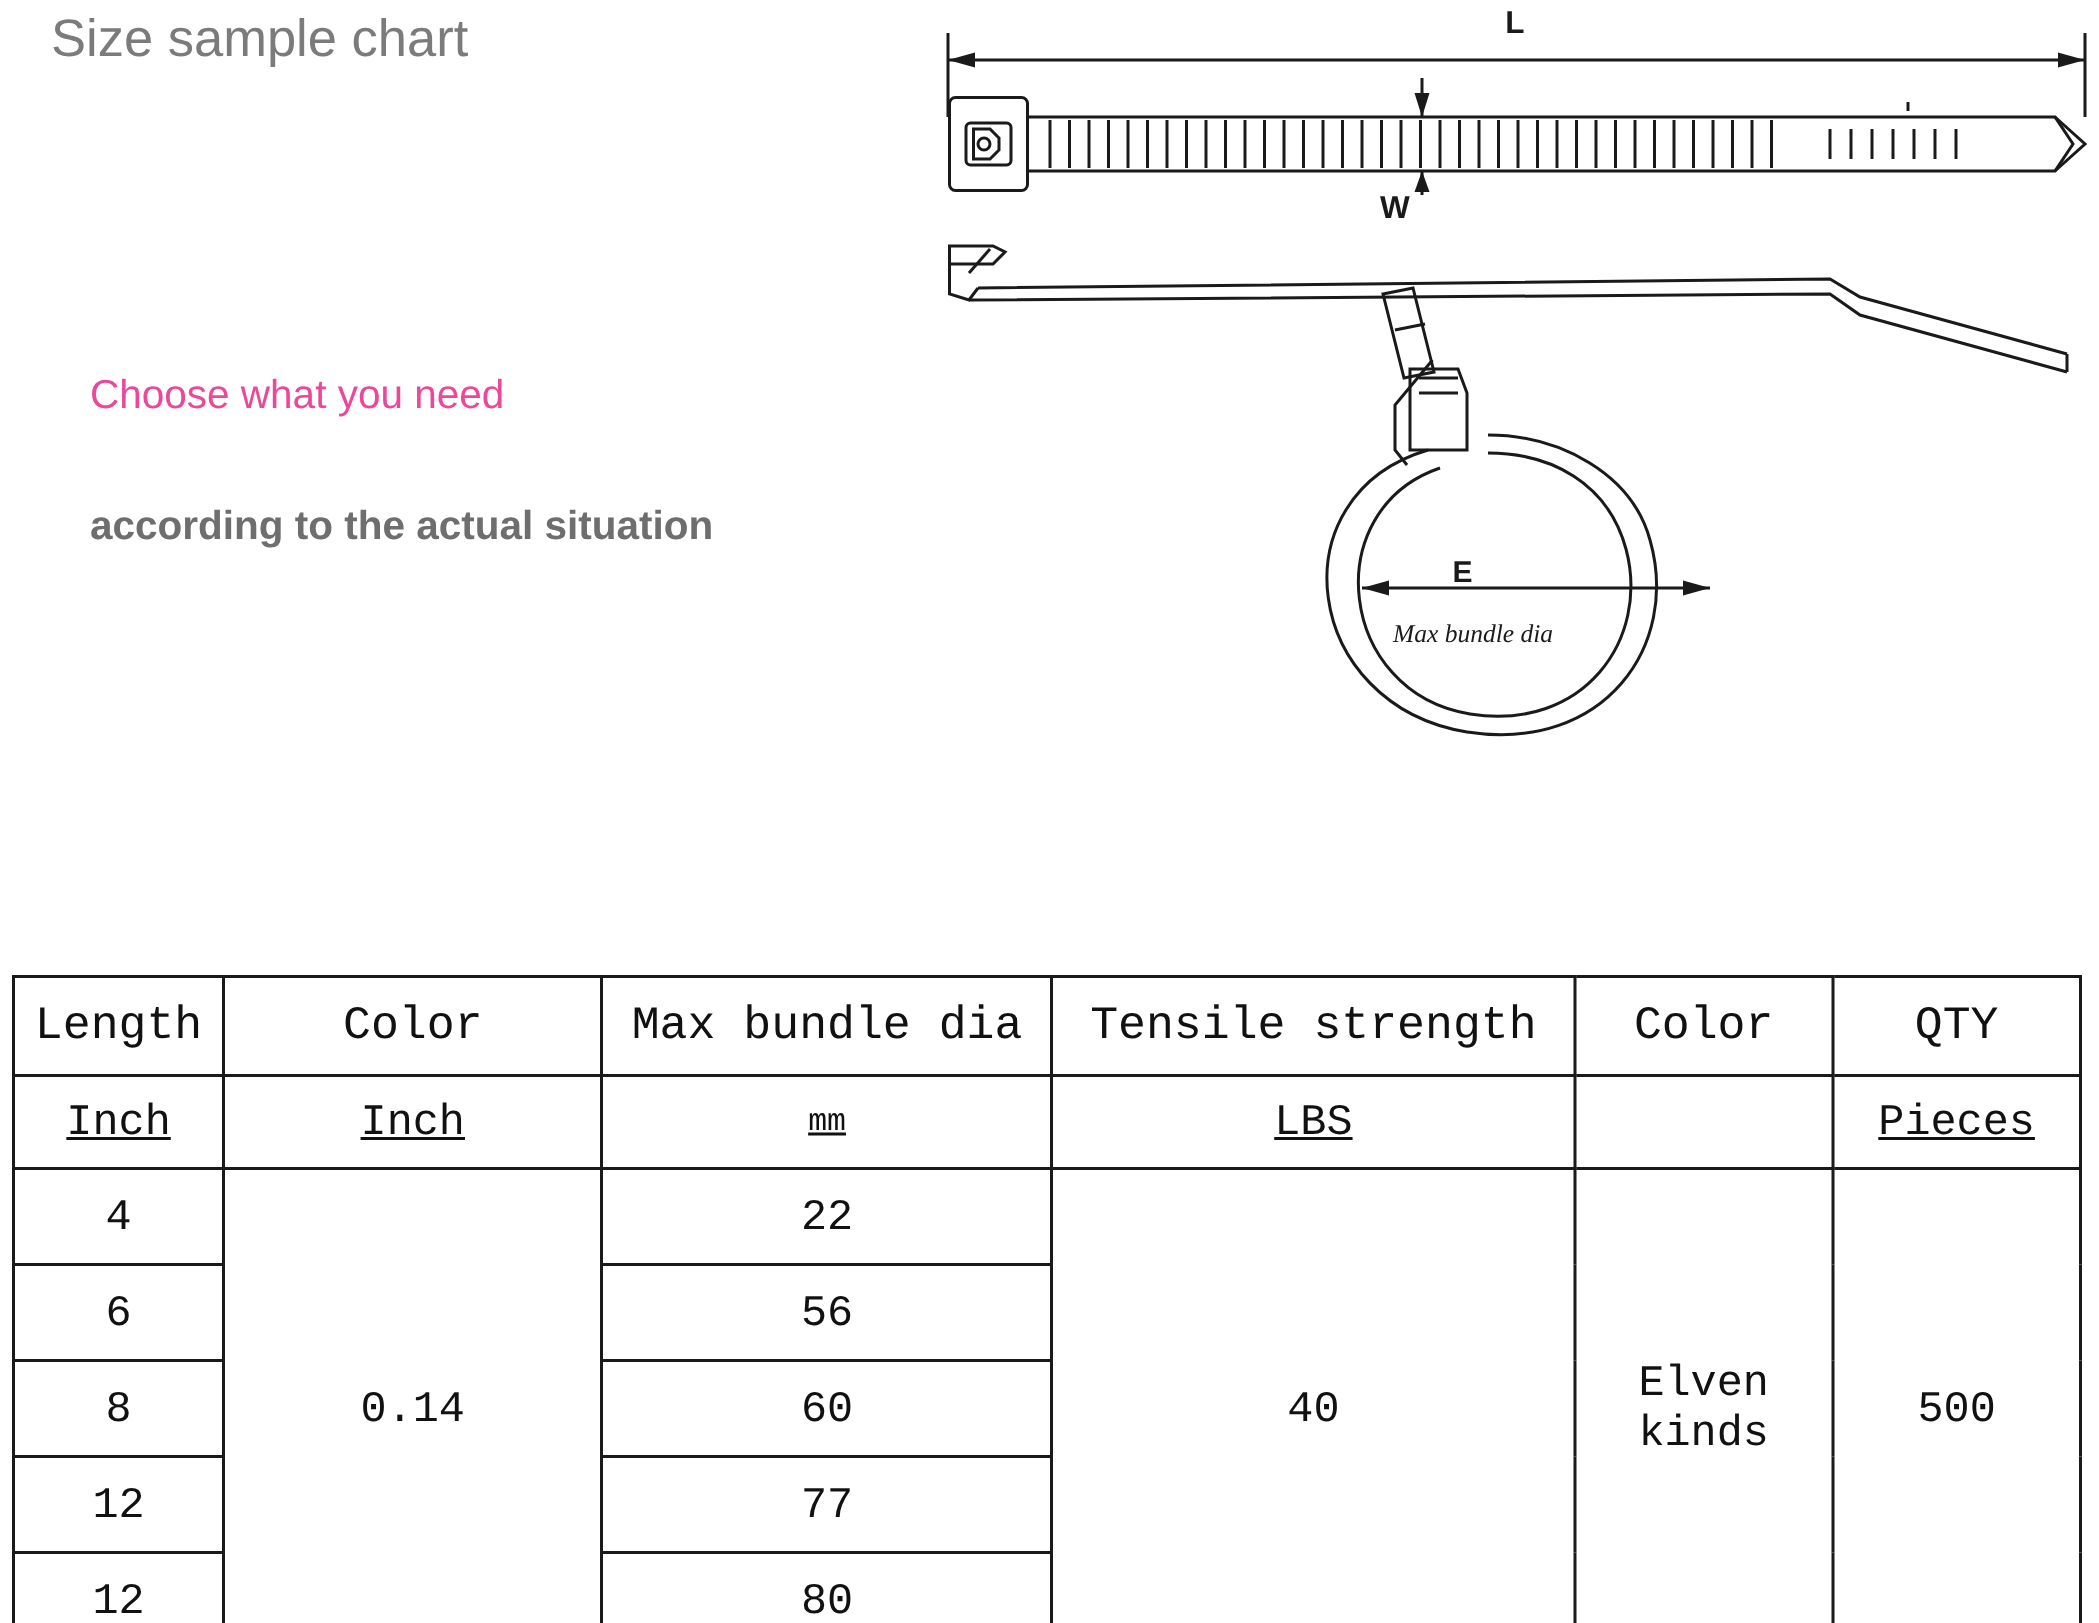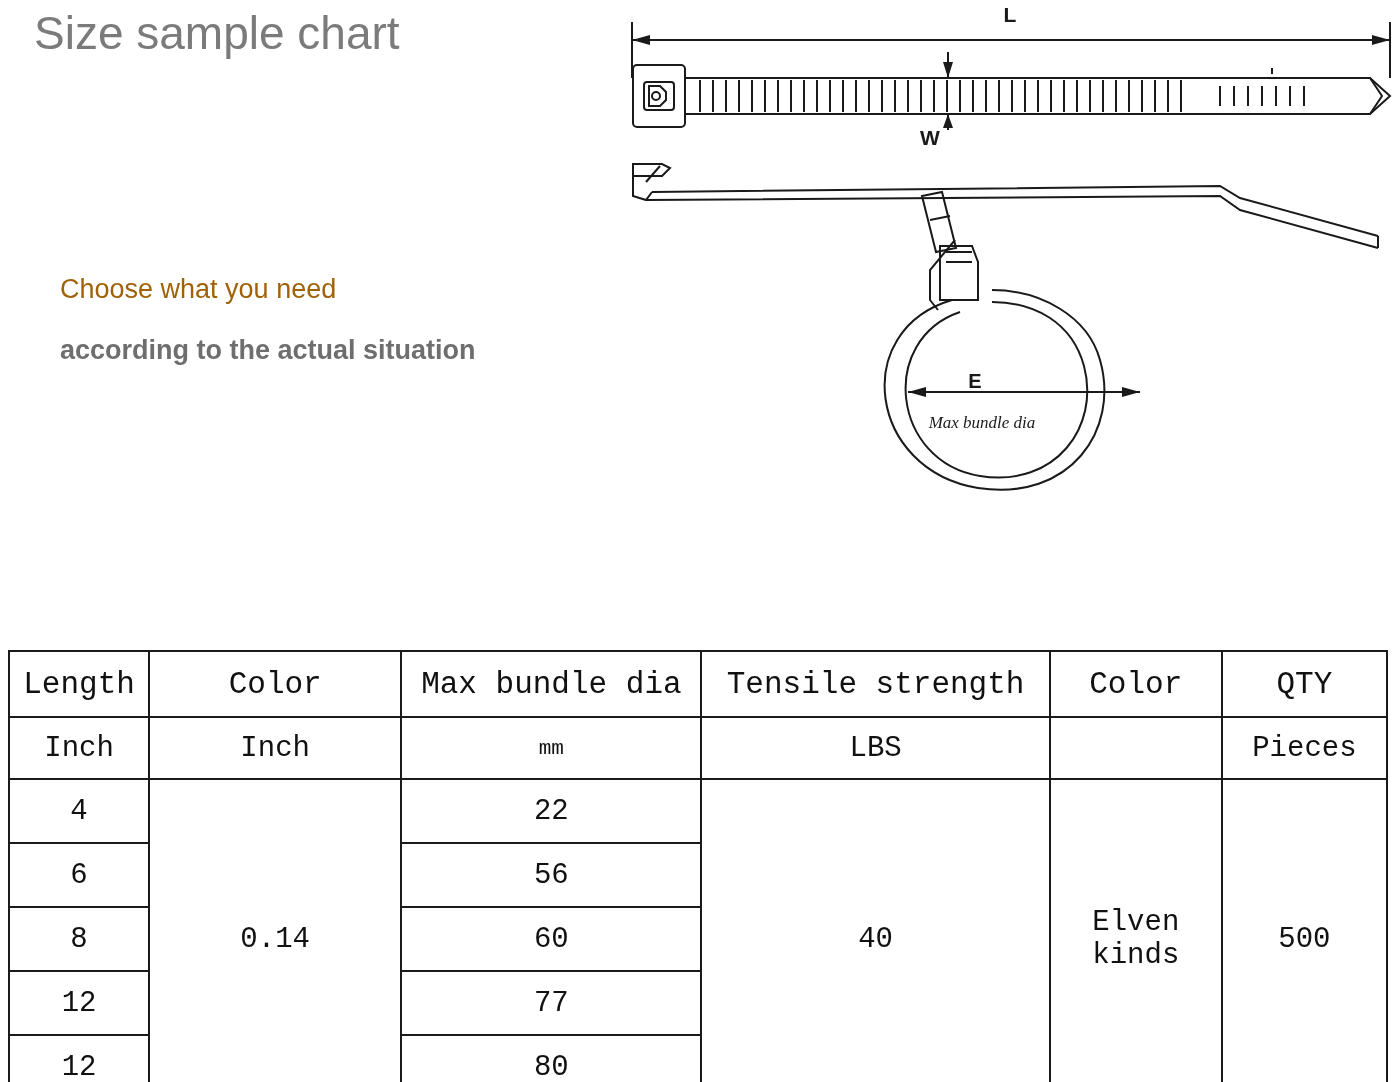--- a/index.html
+++ b/index.html
@@ -13,34 +13,33 @@
     position: relative;
     font-family: "Liberation Sans", sans-serif;
     overflow: hidden;
   }
 
   
   .title {
     position: absolute;
     left: 34px;
     top: 6px;
-    font-size: 46px;
+    font-size: 35px;
     color: #7b7b7b;
     font-family: "Liberation Sans", sans-serif;
     letter-spacing: 0px;
     white-space: nowrap;
   }
   .subline1 {
     position: absolute;
     left: 60px;
     top: 248px;
     font-size: 27px;
-    color: #a16207;
+    color: #ec4899;
     white-space: nowrap;
-    margin-top: 26px;
   }
   .subline2 {
     position: absolute;
     left: 60px;
     top: 335px;
     font-size: 27px;
     color: #6e6e6e;
     white-space: nowrap;
     font-weight: bold;
   }
@@ -73,20 +72,21 @@
     padding: 0;
     height: 62px;
   }
   .spec-table .hdr {
     font-size: 31px;
     height: 64px;
   }
   .spec-table .sub {
     font-size: 29px;
     height: 60px;
+    text-decoration: underline;
   }
   .spec-table .sub-small {
     font-size: 21px;
   }
   .spec-table .val {
     font-size: 29px;
   }
   .spec-table .big {
     font-size: 29px;
   }

